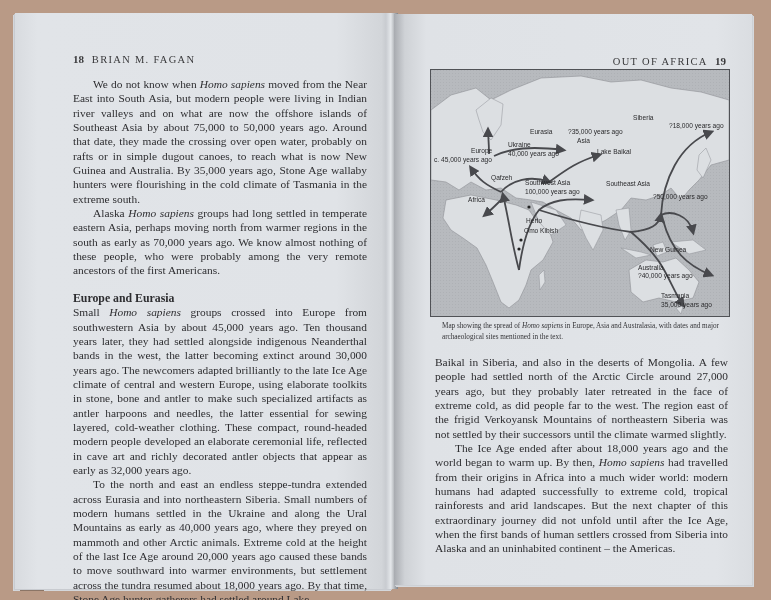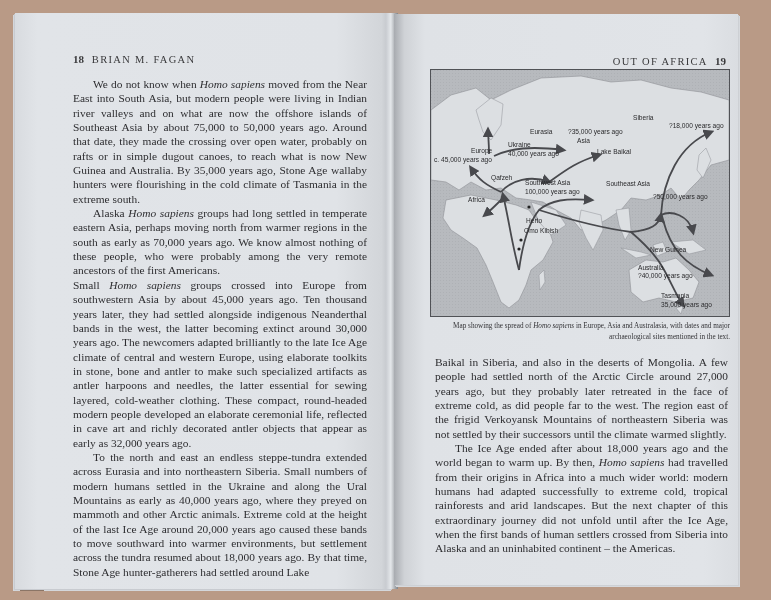--- a/index.html
+++ b/index.html
@@ -16,20 +16,21 @@
     }
     .page-left {
       left: 15px; top: 13px; width: 378px; height: 576px;
       background: linear-gradient(90deg, #d8dbdf 0%, #e1e4e8 6%, #e0e3e7 85%, #d2d5d9 97%, #b9bcc1 100%);
       box-shadow: -1px 1px 0 #c8cbd0, -2px 2px 0 #d4d7db;
     }
     .page-right {
       left: 394px; top: 14px; width: 344px; height: 571px;
       background: linear-gradient(90deg, #a8abb0 0%, #cfd2d6 3%, #dfe2e6 9%, #e1e4e8 90%, #dadde1 100%);
       box-shadow: 1px 1px 0 #cdd0d4, 2px 2px 0 #d6d9dd;
+      padding-left: 14px;
     }
     .gutter {
       position: absolute; left: 386px; top: 13px; width: 12px; height: 576px;
       background: linear-gradient(90deg, #c9ccd1 0%, #e4e7ea 40%, #9fa3a8 80%, #7f8388 100%);
     }
     .running-head {
       position: absolute;
       font-size: 10.5px;
       letter-spacing: 1.3px;
       color: #3a3a3c;
@@ -57,39 +58,40 @@
       border: 1px solid #505256;
       background: #b9bcc0;
       overflow: hidden;
     }
     .map-frame svg { display: block; }
     .map-label {
       position: absolute; font-family: "Liberation Sans", "DejaVu Sans", sans-serif;
       font-size: 6.6px; color: #2a2a2c; white-space: nowrap; line-height: 7.4px;
     }
     .caption {
-      position: absolute; left: 36px; top: 307px; width: 300px;
-      font-size: 7.2px; line-height: 10.6px; color: #333336; text-align: right;
+      position: absolute; left: 48px; top: 307px; width: 300px;
+      font-size: 7.2px; line-height: 10.6px; color: #333336;
     }
     .caption em, .text-block em { font-style: italic; }
     .edge-mark {
       position: absolute; left: 20px; top: 590px; width: 24px; height: 1px; background: #8b7566;
     }
   </style>
 </head>
 <body>
 
 <div class="page page-left">
   <div class="running-head rh-left">
     <span class="folio">18</span>
     &nbsp;<span>BRIAN M. FAGAN</span>
   </div>
   <div class="text-block tb-left">
     <p><span>We do not know when </span><em>Homo sapiens</em><span> moved from the Near East into South Asia, but modern people were living in Indian river valleys and on what are now the offshore islands of Southeast Asia by about 75,000 to 50,000 years ago. Around that date, they made the crossing over open water, probably on rafts or in simple dugout canoes, to reach what is now New Guinea and Australia. By 35,000 years ago, Stone Age wallaby hunters were flourishing in the cold climate of Tasmania in the extreme south.</span></p>
     <p><span>Alaska </span><em>Homo sapiens</em><span> groups had long settled in temperate eastern Asia, perhaps moving north from warmer regions in the south as early as 70,000 years ago. We know almost nothing of these people, who were probably among the very remote ancestors of the first Americans.</span></p>
+    <h3>Europe and Eurasia</h3>
     <p class="noindent"><span>Small </span><em>Homo sapiens</em><span> groups crossed into Europe from southwestern Asia by about 45,000 years ago. Ten thousand years later, they had settled alongside indigenous Neanderthal bands in the west, the latter becoming extinct around 30,000 years ago. The newcomers adapted brilliantly to the late Ice Age climate of central and western Europe, using elaborate toolkits in stone, bone and antler to make such specialized artifacts as antler harpoons and needles, the latter essential for sewing layered, cold-weather clothing. These compact, round-headed modern people developed an elaborate ceremonial life, reflected in cave art and richly decorated antler objects that appear as early as 32,000 years ago.</span></p>
     <p><span>To the north and east an endless steppe-tundra extended across Eurasia and into northeastern Siberia. Small numbers of modern humans settled in the Ukraine and along the Ural Mountains as early as 40,000 years ago, where they preyed on mammoth and other Arctic animals. Extreme cold at the height of the last Ice Age around 20,000 years ago caused these bands to move southward into warmer environments, but settlement across the tundra resumed about 18,000 years ago. By that time, Stone Age hunter-gatherers had settled around Lake</span></p>
   </div>
 </div>
 
 <div class="gutter"></div>
 
 <div class="page page-right">
   <div class="running-head rh-right">
     <span>OUT OF AFRICA</span>

